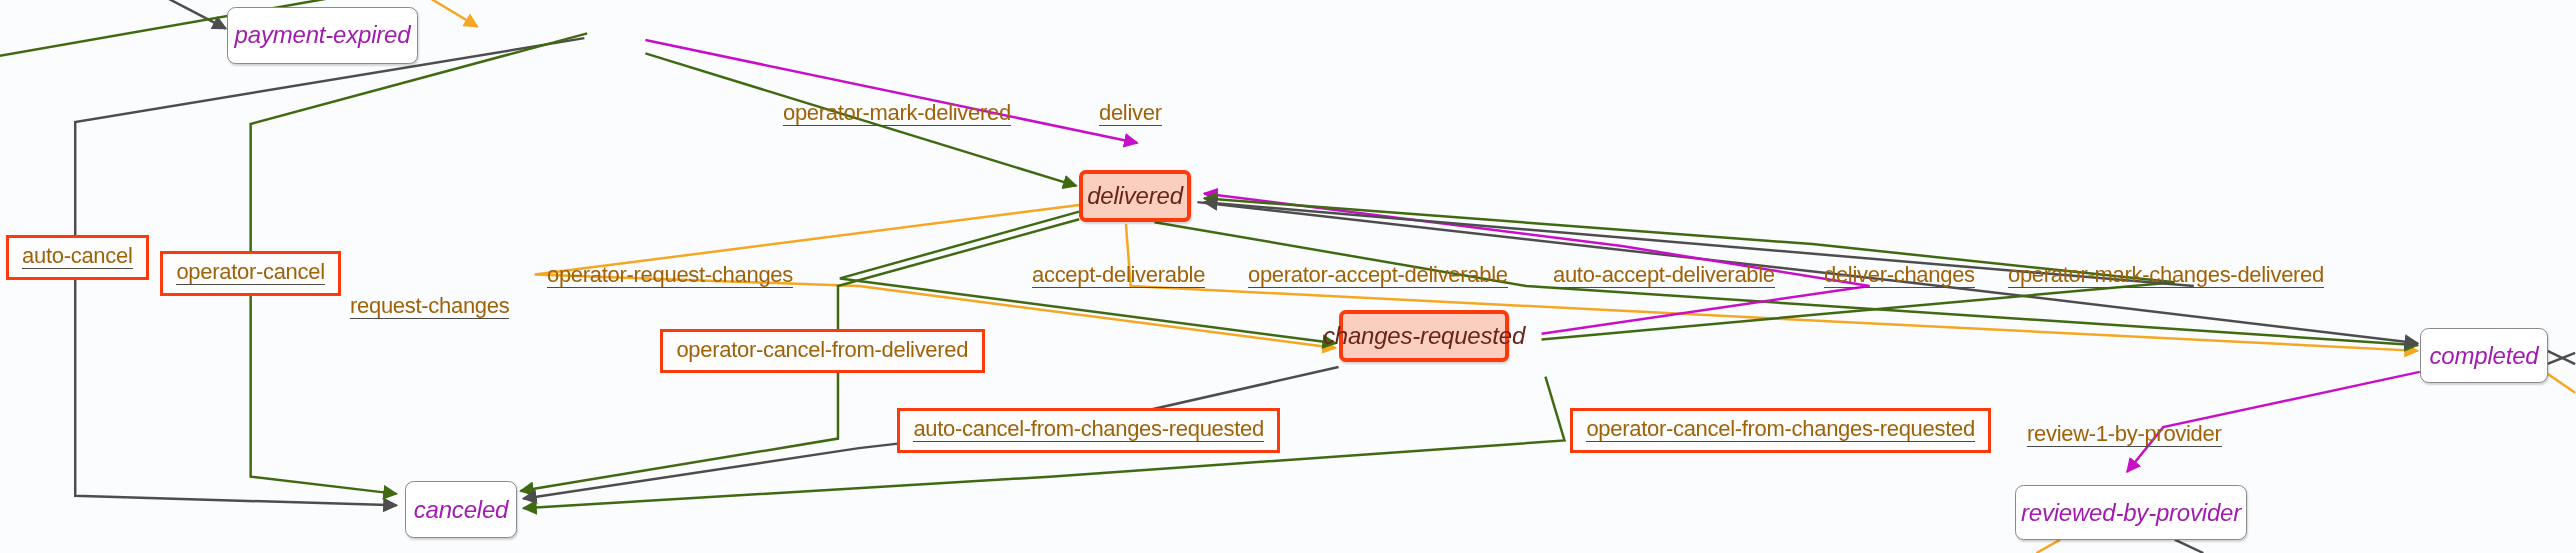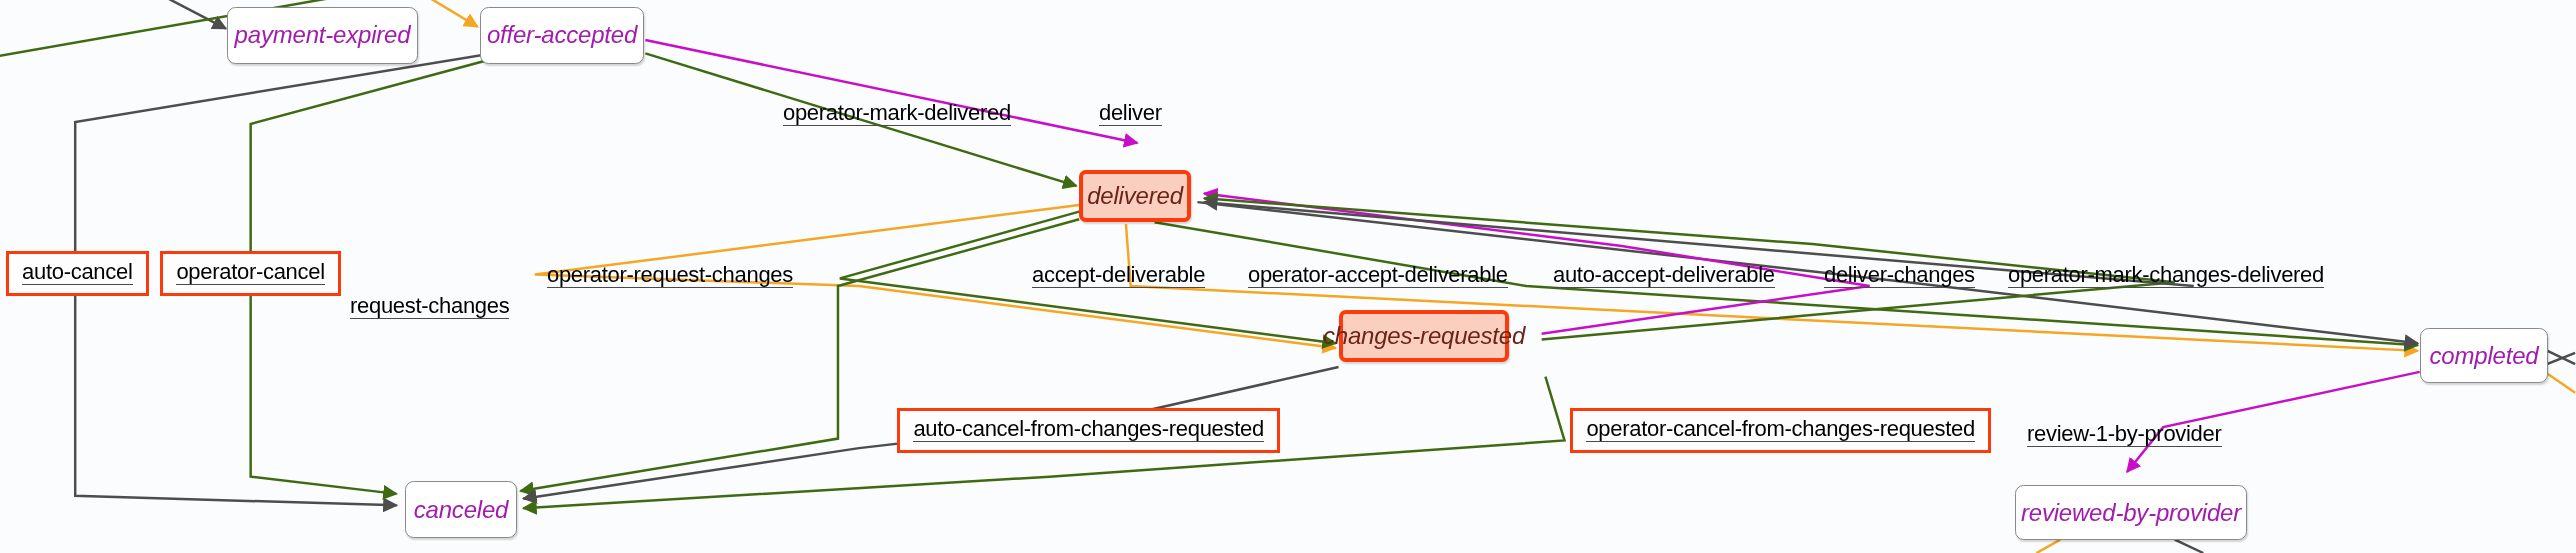--- a/index.html
+++ b/index.html
@@ -48,21 +48,21 @@
     border-radius: 6.7px;
     box-shadow: 1px 1.9px 1.9px rgba(0,0,0,0.16);
   }
   .node .node-text {
     overflow: visible;
   }
   .elabel {
     position: absolute;
     box-sizing: border-box;
     font-size: 22px;
-    color: #000000;
+    color: #a16207;
     white-space: nowrap;
     letter-spacing: -0.3px;
     line-height: 1;
     background: transparent;
   }
   .elabel .txt {
     display: inline-block;
     border-bottom: 1.4px solid #4a4a4a;
     padding-bottom: 1px;
   }
@@ -145,23 +145,20 @@
       <path d="M 2280 566 L 2310 580" stroke="#4d4d4d"></path>
 
       <path d="M 2600 394 L 2640 394 L 2700 370" stroke="#4d4d4d"></path>
     </g>
   </svg>
 
   <div class="node plain" style="left:227px; top:6.7px; width:191px; height:57px;">
     <span class="node-text">payment-expired</span>
   </div>
 
-  <div class="node plain" style="left:480px; top:6.7px; width:164px; height:57px;">
-    <span class="node-text">offer-accepted</span>
-  </div>
 
   <div class="node active" style="left:1079px; top:170px; width:112px; height:52px;">
     <span class="node-text">delivered</span>
   </div>
 
   <div class="node active" style="left:1339px; top:310px; width:170px; height:52px;">
     <span class="node-text">changes-requested</span>
   </div>
 
   <div class="node plain" style="left:2420px; top:328px; width:128px; height:55px;">
@@ -177,21 +174,21 @@
   </div>
 
   <div class="elabel" style="left:783px; top:102px;">
     <span class="txt">operator-mark-delivered</span>
   </div>
 
   <div class="elabel" style="left:1099px; top:102px;">
     <span class="txt">deliver</span>
   </div>
 
-  <div class="elabel boxed" style="left:5.7px; top:251px;">
+  <div class="elabel boxed" style="left:5.7px; top:235px;">
     <span class="txt">auto-cancel</span>
   </div>
 
   <div class="elabel boxed" style="left:160px; top:251px;">
     <span class="txt">operator-cancel</span>
   </div>
 
   <div class="elabel" style="left:350px; top:264px;margin-top:31px;">
     <span class="txt">request-changes</span>
   </div>
@@ -213,20 +210,23 @@
   </div>
 
   <div class="elabel" style="left:1824px; top:264px;">
     <span class="txt">deliver-changes</span>
   </div>
 
   <div class="elabel" style="left:2008px; top:264px;">
     <span class="txt">operator-mark-changes-delivered</span>
   </div>
 
+  <div class="elabel boxed nounder" style="left:660px; top:329px;">
+    <span class="txt">operator-cancel-from-delivered</span>
+  </div>
 
   <div class="elabel boxed" style="left:1570px; top:408px;">
     <span class="txt">operator-cancel-from-changes-requested</span>
   </div>
 
   <div class="elabel boxed" style="left:897px; top:408px;">
     <span class="txt">auto-cancel-from-changes-requested</span>
   </div>
 
   <div class="elabel" style="left:2027px; top:423px;">

